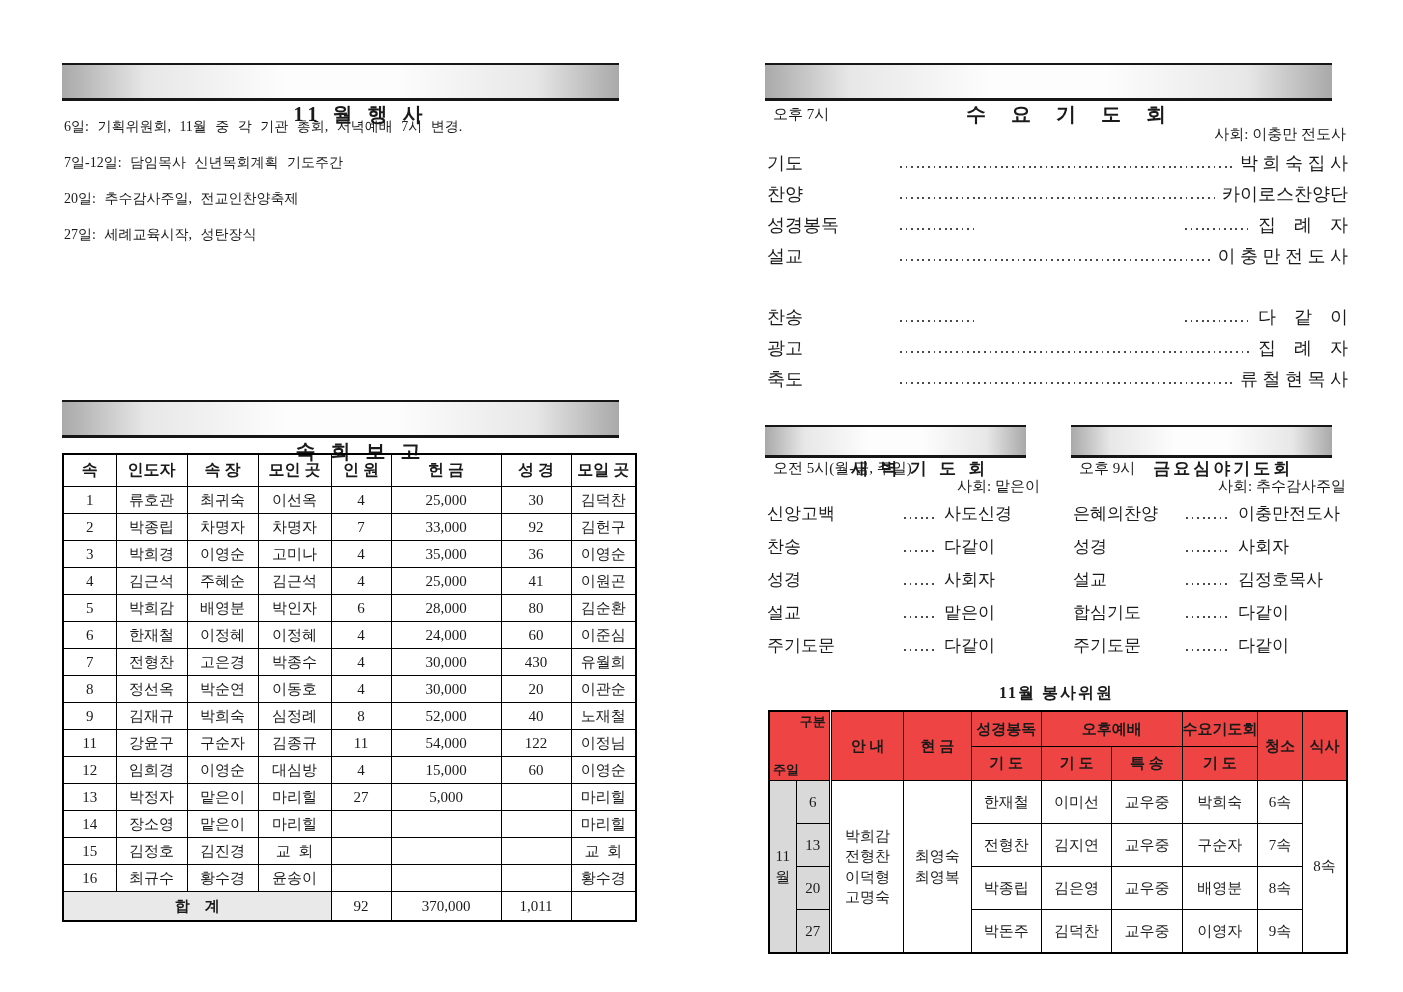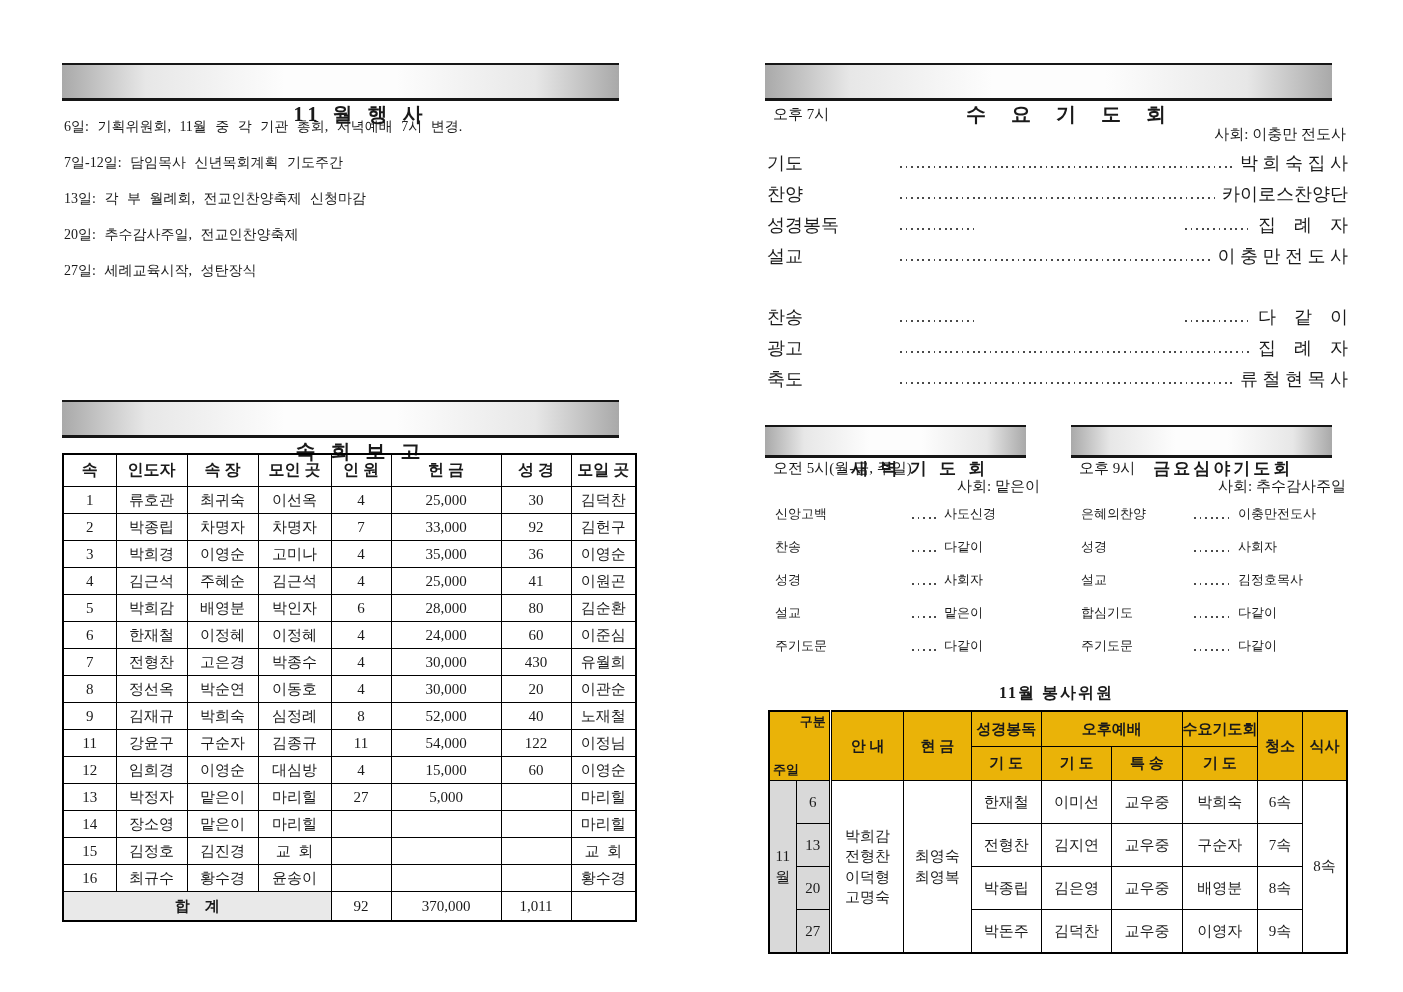--- a/index.html
+++ b/index.html
@@ -54,30 +54,30 @@
   #wed-rows .lit-row.gap { margin-top:30px; }
   #wed-rows .l-label { width:126px; }
   #wed-rows .l-value { text-align:right; white-space:pre; }
 
   .time-line { position:absolute; left:8px;  font-size:15px; }
   .mc-line   { position:absolute; right:2px; font-size:15px; text-align:right; }
 
   .half { position:absolute; width:277px; top:362px; }
   #dawn-sec { left:0; }
   #fri-sec  { left:306px; }
-  .half .rows { position:absolute; left:2px; right:2px; top:72px; font-size:13px;margin-left:8px; }
+  .half .rows { position:absolute; left:2px; right:2px; top:72px; font-size:17px; }
   .half .lit-row { height:33px; }
   .half .l-value { display:inline-block; text-align:justify; text-align-last:justify; }
   #dawn-sec .l-label { width:130px; } #dawn-sec .l-value { width:96px; }
   #fri-sec  .l-label { width:106px; } #fri-sec  .l-value { width:108px; }
 
   
   #vol-title { position:absolute; left:0; right:0; top:620px; text-align:center; font-size:16px; font-weight:bold; letter-spacing:2px; }
   #vol-table { position:absolute; left:3px; top:647px; width:580px; border:2px solid #000; font-size:15px; }
-  #vol-table th { background:#eab308; font-weight:bold; white-space:pre; }
+  #vol-table th { background:#ef4444; font-weight:bold; white-space:pre; }
   #vol-table .hr1 th { height:27px; }
   #vol-table .hr2 th { height:26px; }
   #vol-table td { height:42px; }
   #vol-table td.gray { background:#d9d9d9; }
   #vol-table .pre { white-space:pre-line; line-height:1.35; }
   #vol-table .dbl { border-left:3px double #000; }
   th.diag { position:relative; background-color:#d9d9d9;
     background-image:linear-gradient(to bottom right,transparent calc(50% - 1px),#000 calc(50% - 1px),#000 calc(50% + 1px),transparent calc(50% + 1px)); }
   th.diag .tr { position:absolute; top:1px; right:3px;  font-size:13px; }
   th.diag .bl { position:absolute; bottom:1px; left:3px; font-size:13px; }
@@ -87,21 +87,20 @@
 
 <div id="left-col" class="col">
 
   <div class="bar" style="top:0;">
     <span>11 월 행 사</span>
   </div>
 
   <div id="events-list">
     <div class="ev">6일: 기획위원회, 11월 중 각 기관 총회, 저녁예배 7시 변경.</div>
     <div class="ev">7일-12일: 담임목사 신년목회계획 기도주간</div>
-    <div class="ev">13일: 각 부 월례회, 전교인찬양축제 신청마감</div>
     <div class="ev">20일: 추수감사주일, 전교인찬양축제</div>
     <div class="ev">27일: 세례교육시작, 성탄장식</div>
   </div>
 
   <div class="bar" style="top:337px;">
     <span>속 회 보 고</span>
   </div>
 
   <table id="sokhoe-table">
     <colgroup>

